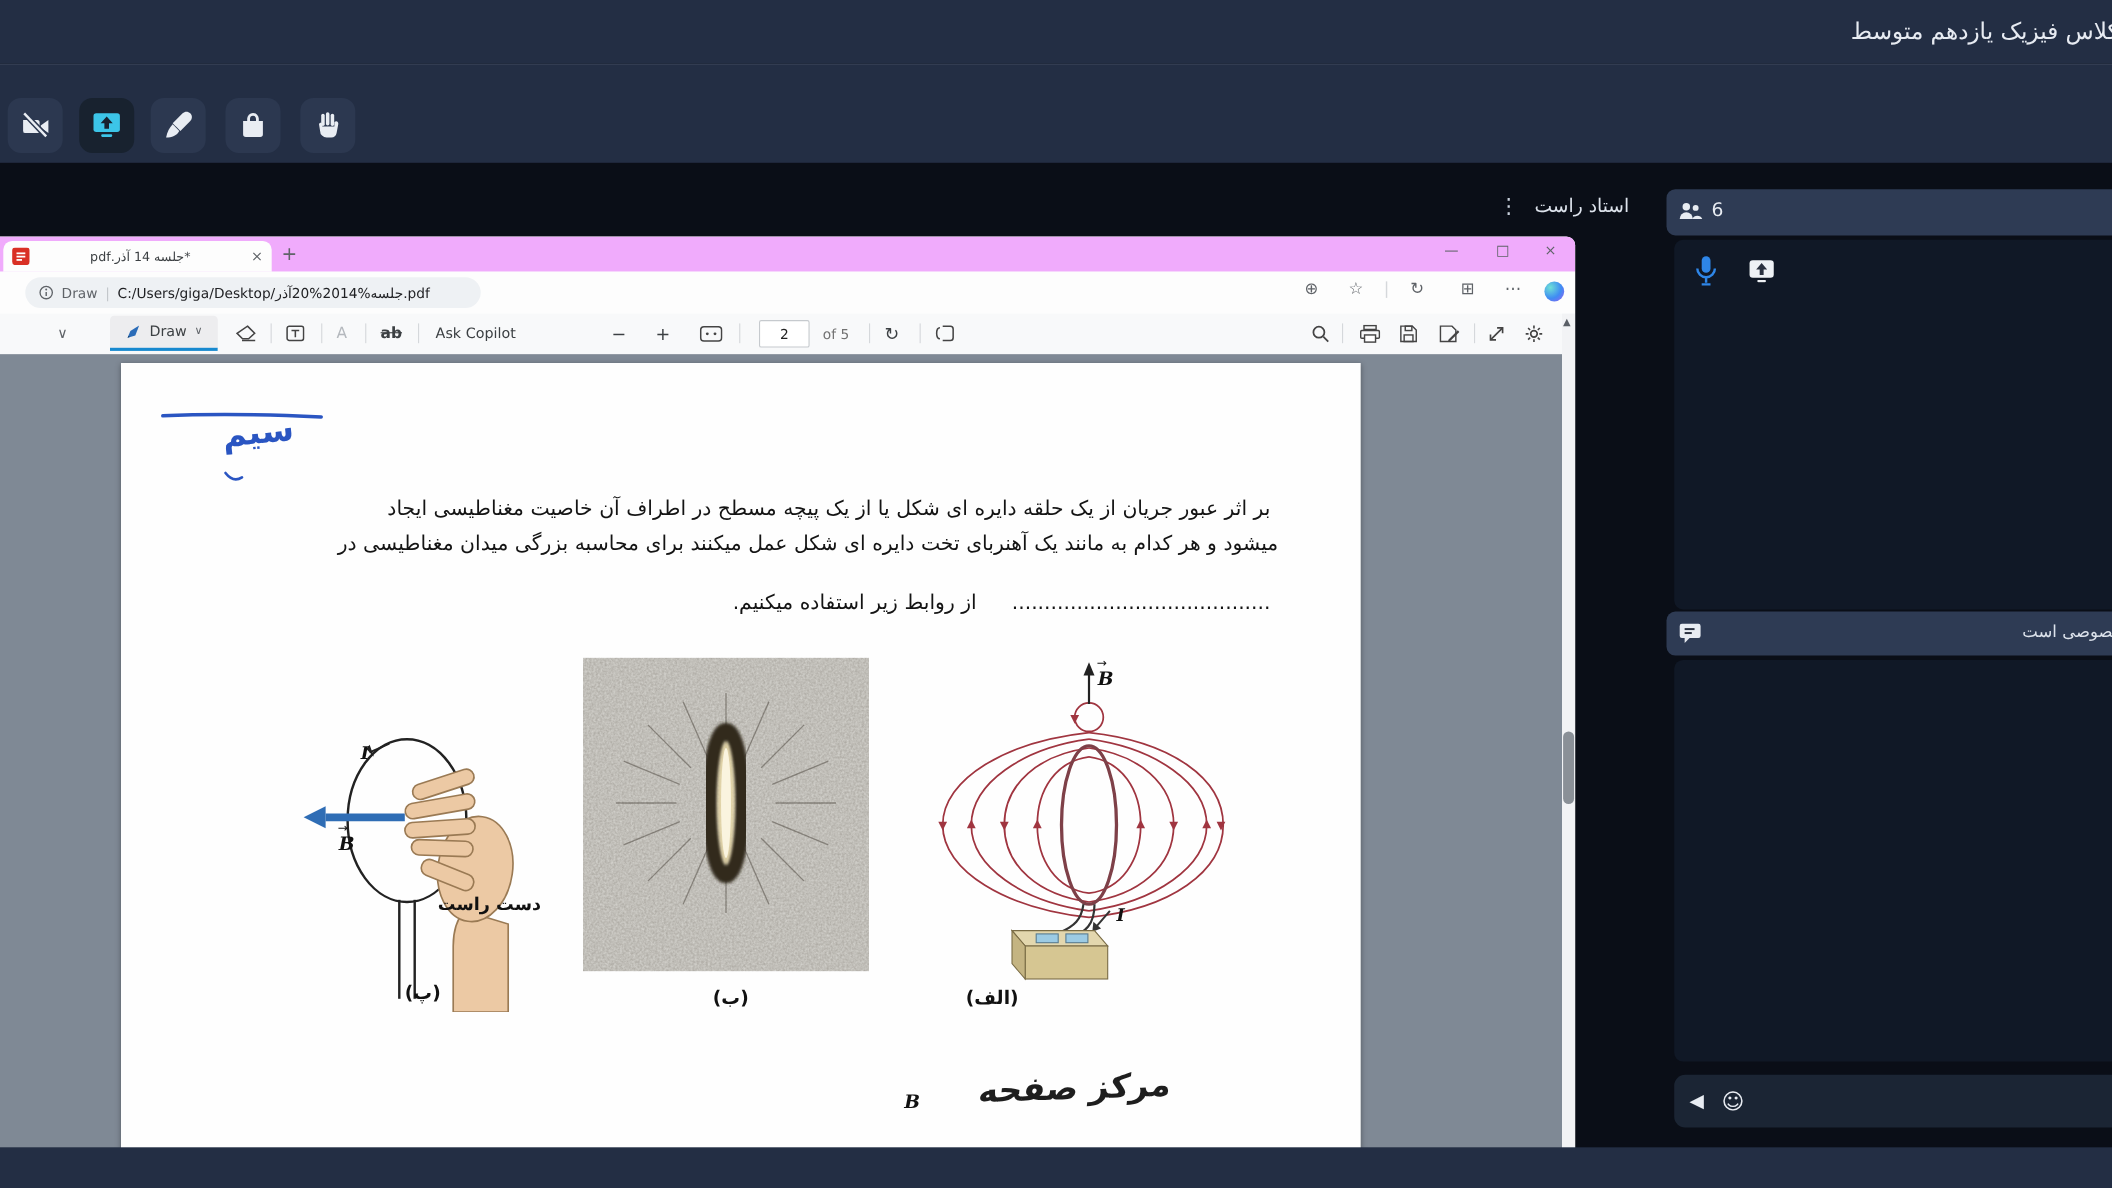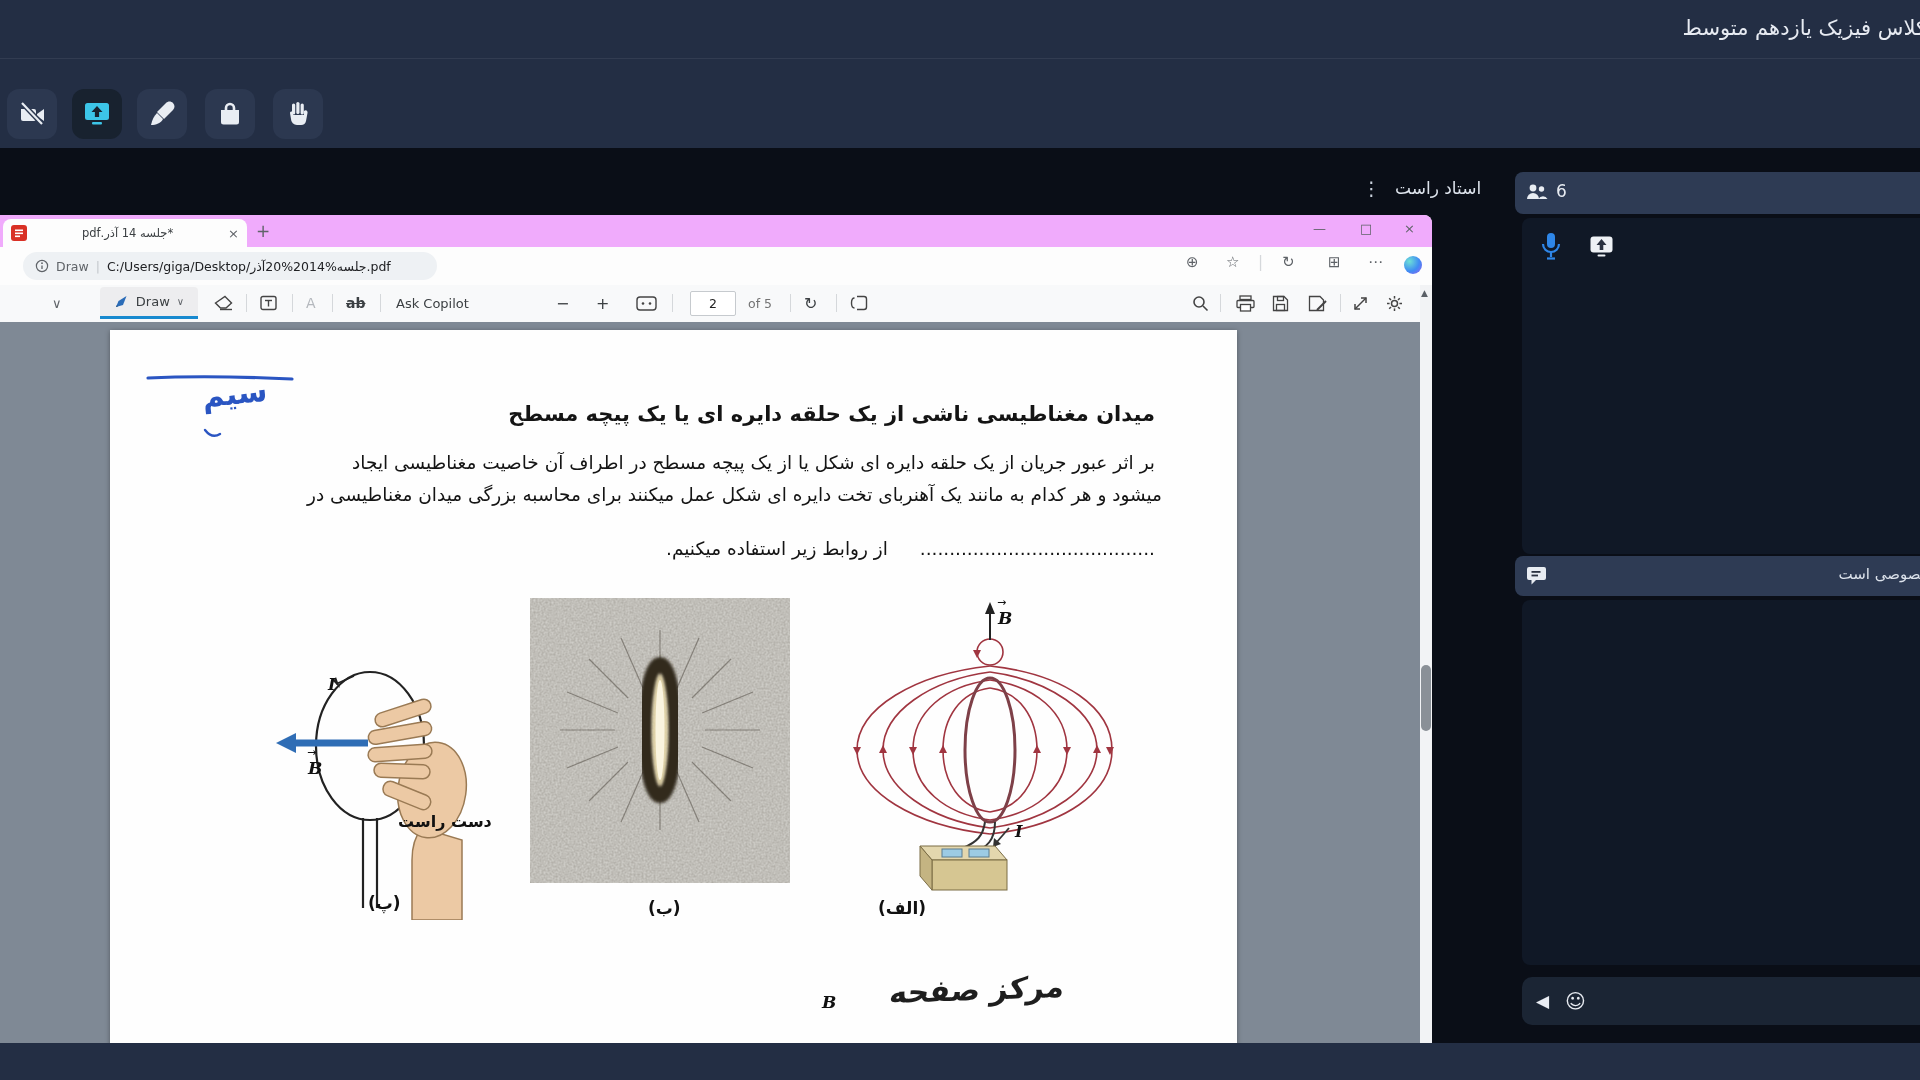--- a/index.html
+++ b/index.html
@@ -279,21 +279,20 @@
 
       <div class="docarea">
         <div class="page">
 
           <svg class="abs" style="left:30px;top:40px" width="170" height="80" viewBox="0 0 170 80">
             <path d="M8 8 C50 6 110 7 152 9" stroke="#2a55c2" stroke-width="3.2" fill="none" stroke-linecap="round"></path>
             <path d="M65 60 q7 9 15 4" stroke="#2a55c2" stroke-width="2.4" fill="none" stroke-linecap="round"></path>
           </svg>
           <div class="abs pen" style="left:92px;top:46px;font-size:30px;font-weight:600;transform:rotate(-6deg)">سیم</div>
 
-          <div class="ptxt phead" style="right:82px;top:72px">میدان مغناطیسی ناشی از یک حلقه دایره ای یا یک پیچه مسطح</div>
           <div class="ptxt" style="right:75px;top:154px">میشود و هر کدام به مانند یک آهنربای تخت دایره ای شکل عمل میکنند برای محاسبه بزرگی میدان مغناطیسی در</div>
           <div class="ptxt" style="right:82px;top:122px">بر اثر عبور جریان از یک حلقه دایره ای شکل یا از یک پیچه مسطح در اطراف آن خاصیت مغناطیسی ایجاد</div>
           <div class="ptxt" style="right:82px;top:208px" dir="rtl">
             <span>........................................</span>
             <span style="margin-right:26px">از روابط زیر استفاده میکنیم.</span>
           </div>
 
           <svg class="abs" style="left:735px;top:270px" width="270" height="320" viewBox="0 0 270 320">
             <g stroke="#a03540" stroke-width="1.6" fill="none">
               <circle cx="145" cy="52" r="13"></circle>

